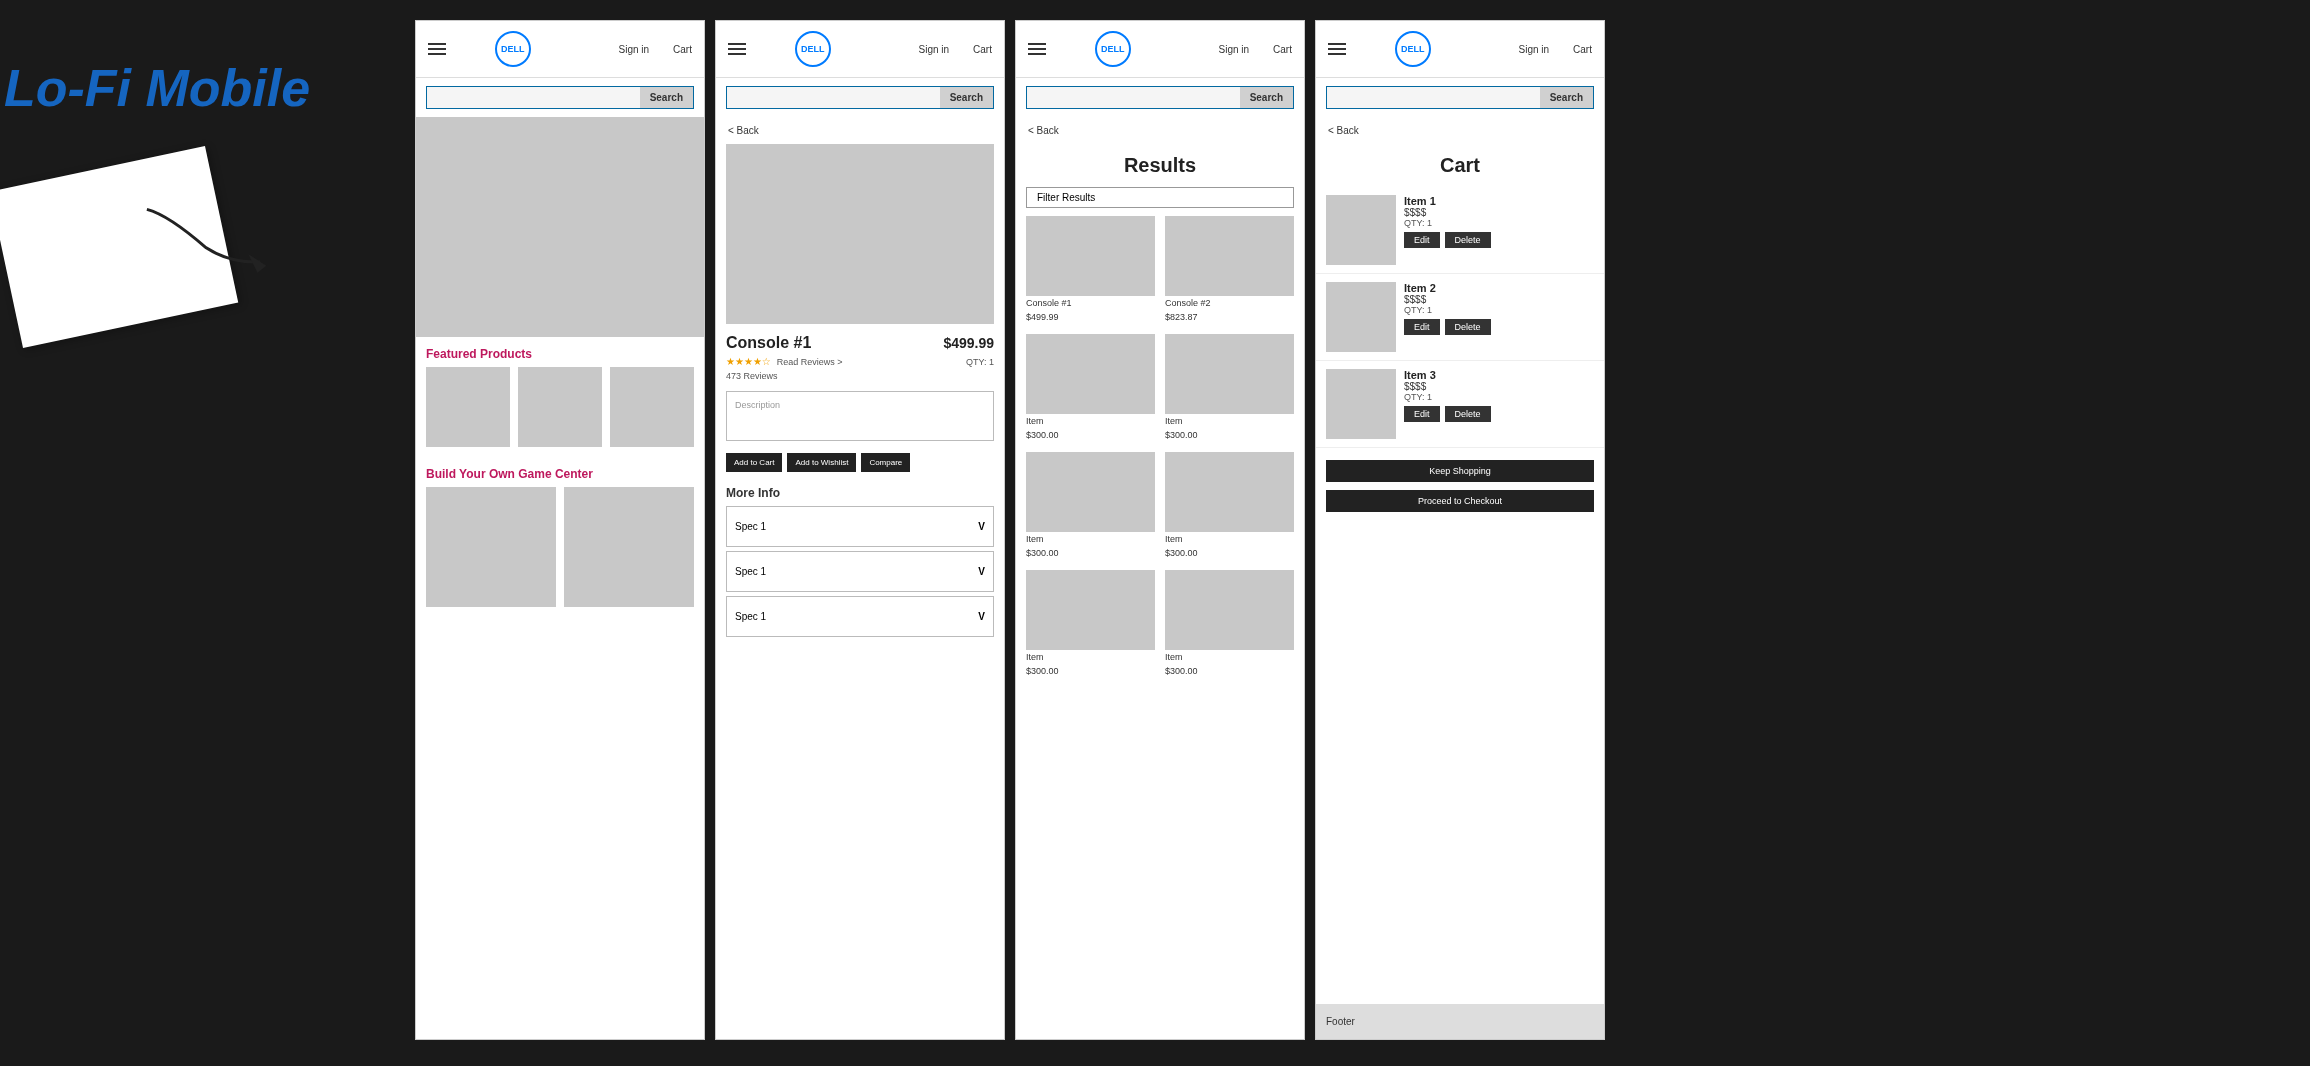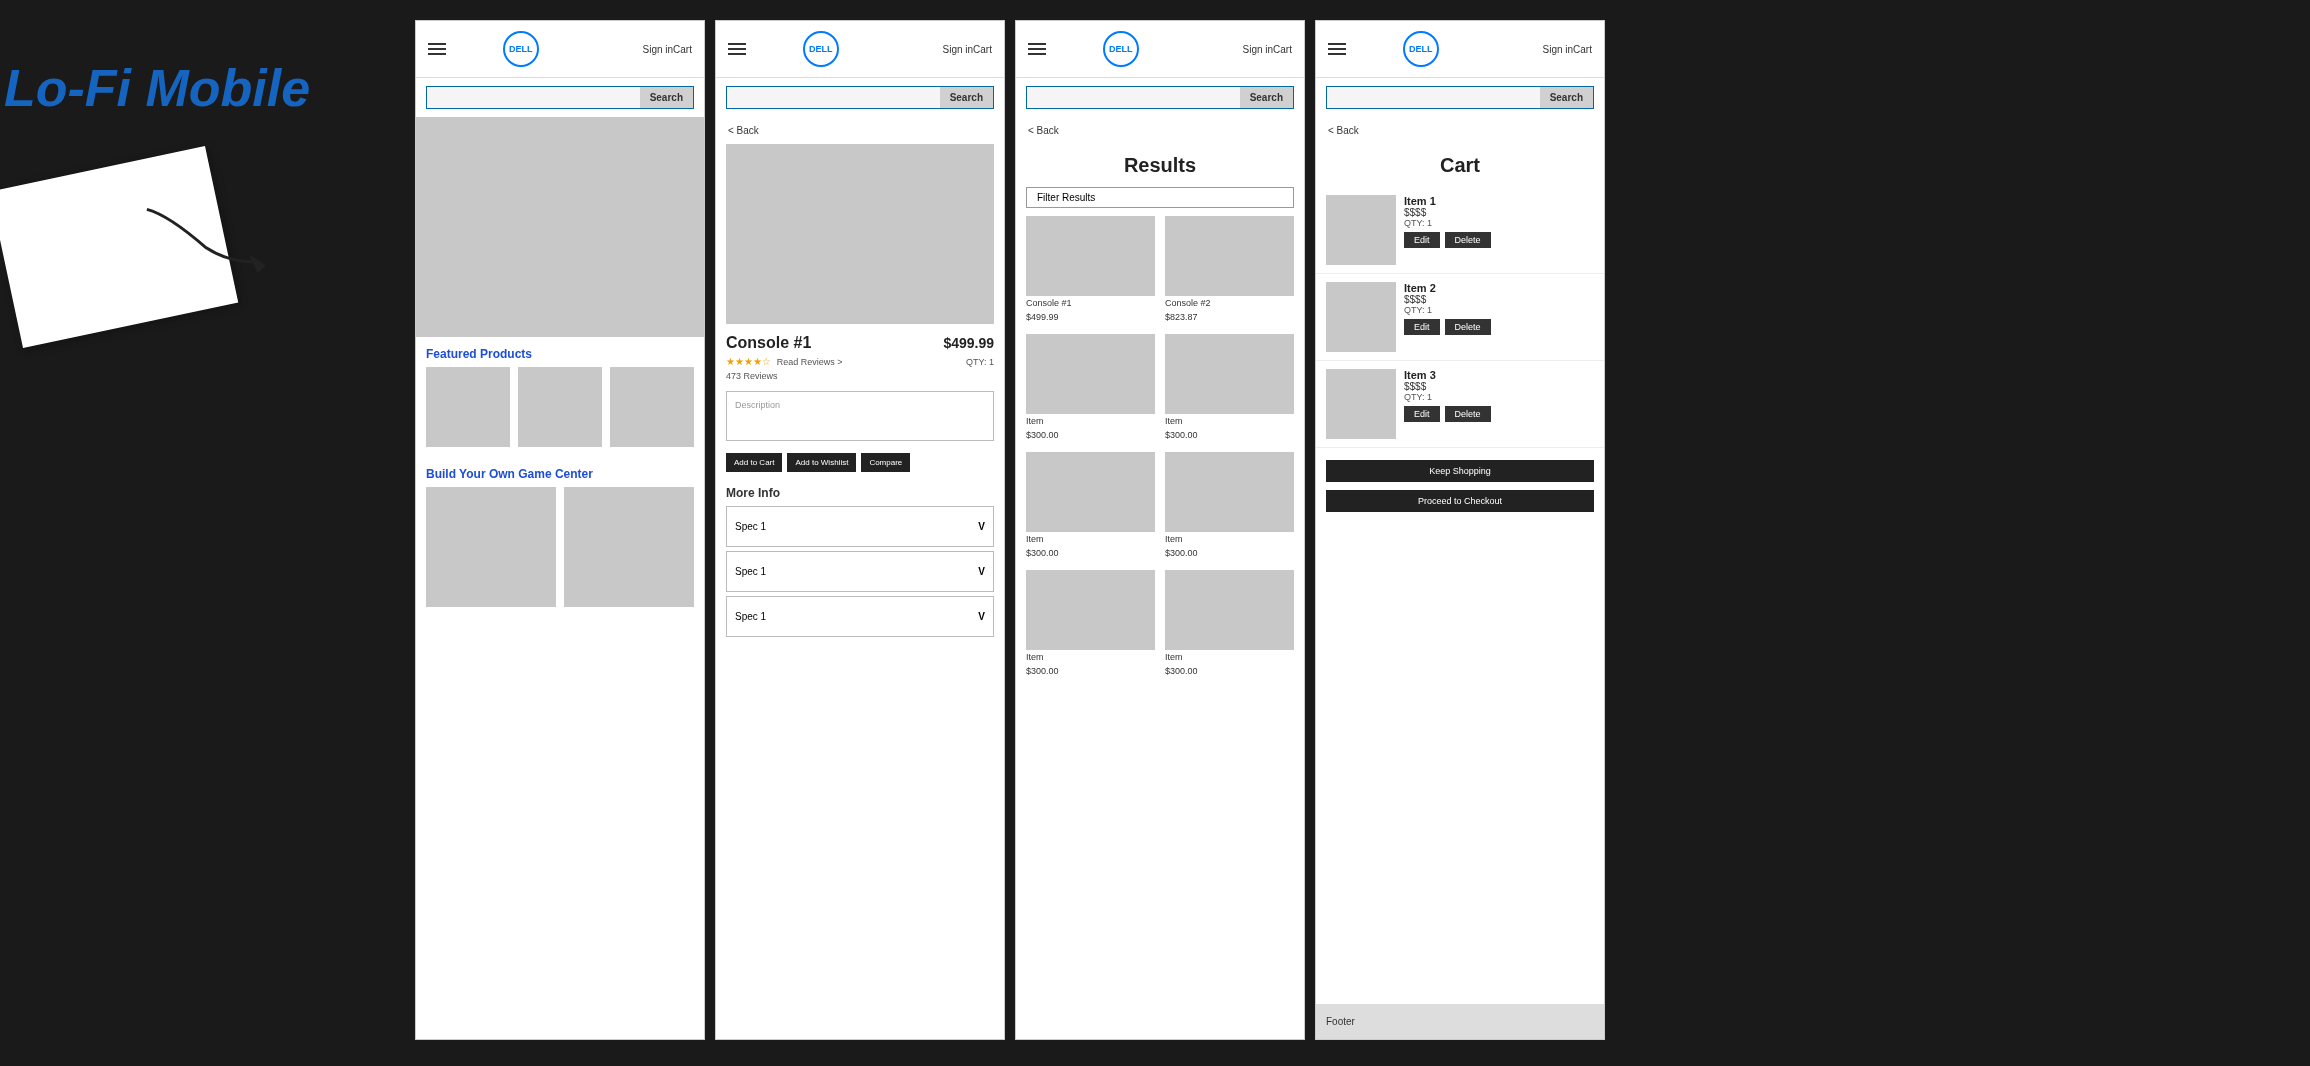--- a/index.html
+++ b/index.html
@@ -110,21 +110,21 @@
       justify-content: center;
       font-size: 9px;
       font-weight: bold;
       color: #007bff;
       margin: 0 auto;
       flex-shrink: 0;
     }
 
     .header-links {
       display: flex;
-      gap: 0;
+      gap: 24px;
       margin-left: auto;
       font-size: 10px;
       color: #333;
     }
 
     .header-links span {
       cursor: pointer;
     }
 
     
@@ -159,21 +159,21 @@
       color: #333;
       padding: 8px 12px;
       cursor: pointer;
     }
 
     
     .section-title {
       font-size: 12px;
       font-weight: bold;
       padding: 10px 10px 6px 10px;
-      color: #1d4ed8;
+      color: #be185d;
       border-radius: 14px;
     }
 
     
     .product-grid {
       display: flex;
       gap: 8px;
       padding: 0 10px 10px 10px;
     }
 

